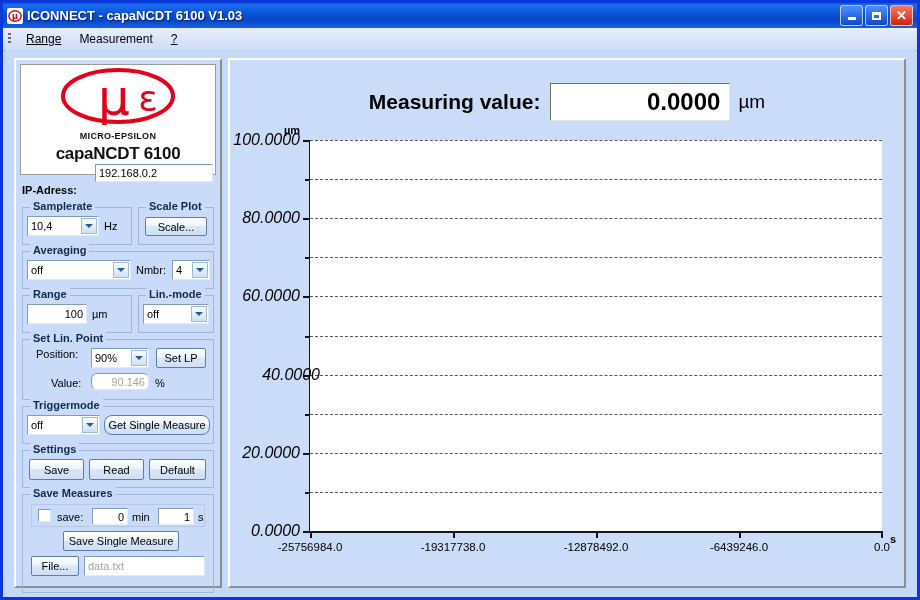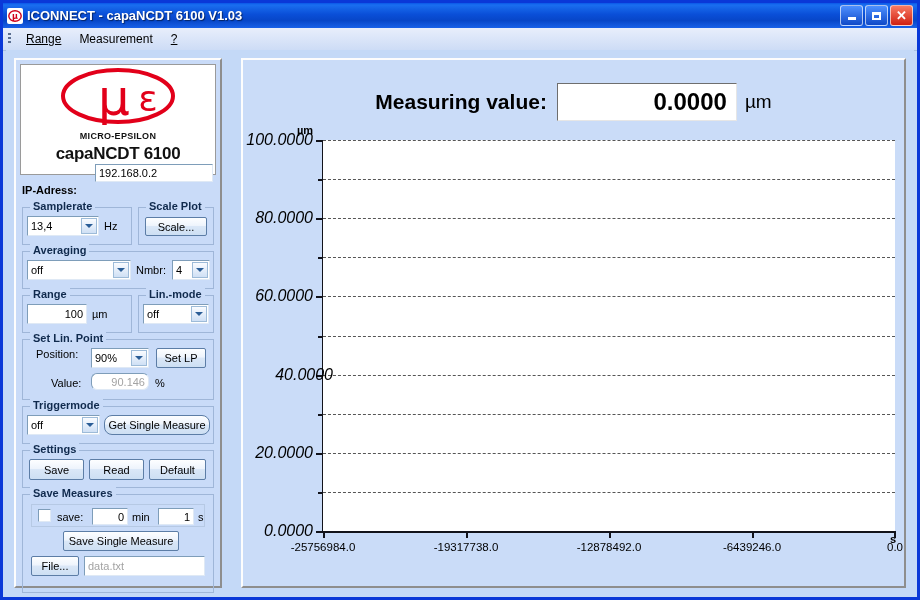--- a/index.html
+++ b/index.html
@@ -122,21 +122,21 @@
     white-space:nowrap;
   }
   
   .chk{
     width:13px;height:13px;background:#fff;
     border:1px solid;border-color:#7e9db9 #dfe9f5 #dfe9f5 #7e9db9;
     box-sizing:border-box;
   }
   
   #chartpanel{
-    position:absolute;left:235px;top:8px;right:8px;height:530px;
+    position:absolute;left:222px;top:8px;right:8px;height:530px;
     background:#cadcf8;
     border:2px solid;
     border-color:#fdfdfd #8e8e8e #8e8e8e #fdfdfd;
     box-sizing:border-box;
   }
   #mv-row{
     position:absolute;left:0;right:0;top:22px;height:40px;
     display:flex;align-items:center;justify-content:center;
   }
   #mv-label{font-size:21px;font-weight:bold;color:#000;margin-right:10px;}
@@ -214,21 +214,21 @@
         <div id="logo-model">capaNCDT 6100</div>
       </div>
 
       <div style="position:absolute;left:6px;top:124px;" class="lbl bold">IP-Adress:</div>
       <div class="tbox" style="position:absolute;left:79px;top:104px;width:118px;height:18px;">192.168.0.2</div>
 
       <div class="gbox" style="left:6px;top:147px;width:110px;height:38px;">
         <span class="gtitle">Samplerate</span>
       </div>
       <div class="cbox" style="position:absolute;left:11px;top:156px;width:72px;height:20px;">
-        <span>13,4</span>
+        <span>10,4</span>
         <span class="cbtn">
             <i class="carrow"></i>
           </span>
       </div>
       <div class="lbl" style="position:absolute;left:88px;top:160px;">Hz</div>
 
       <div class="gbox" style="left:122px;top:147px;width:76px;height:38px;">
         <span class="gtitle">Scale Plot</span>
       </div>
       <div class="btn" style="position:absolute;left:129px;top:157px;width:62px;height:19px;">Scale...</div>

